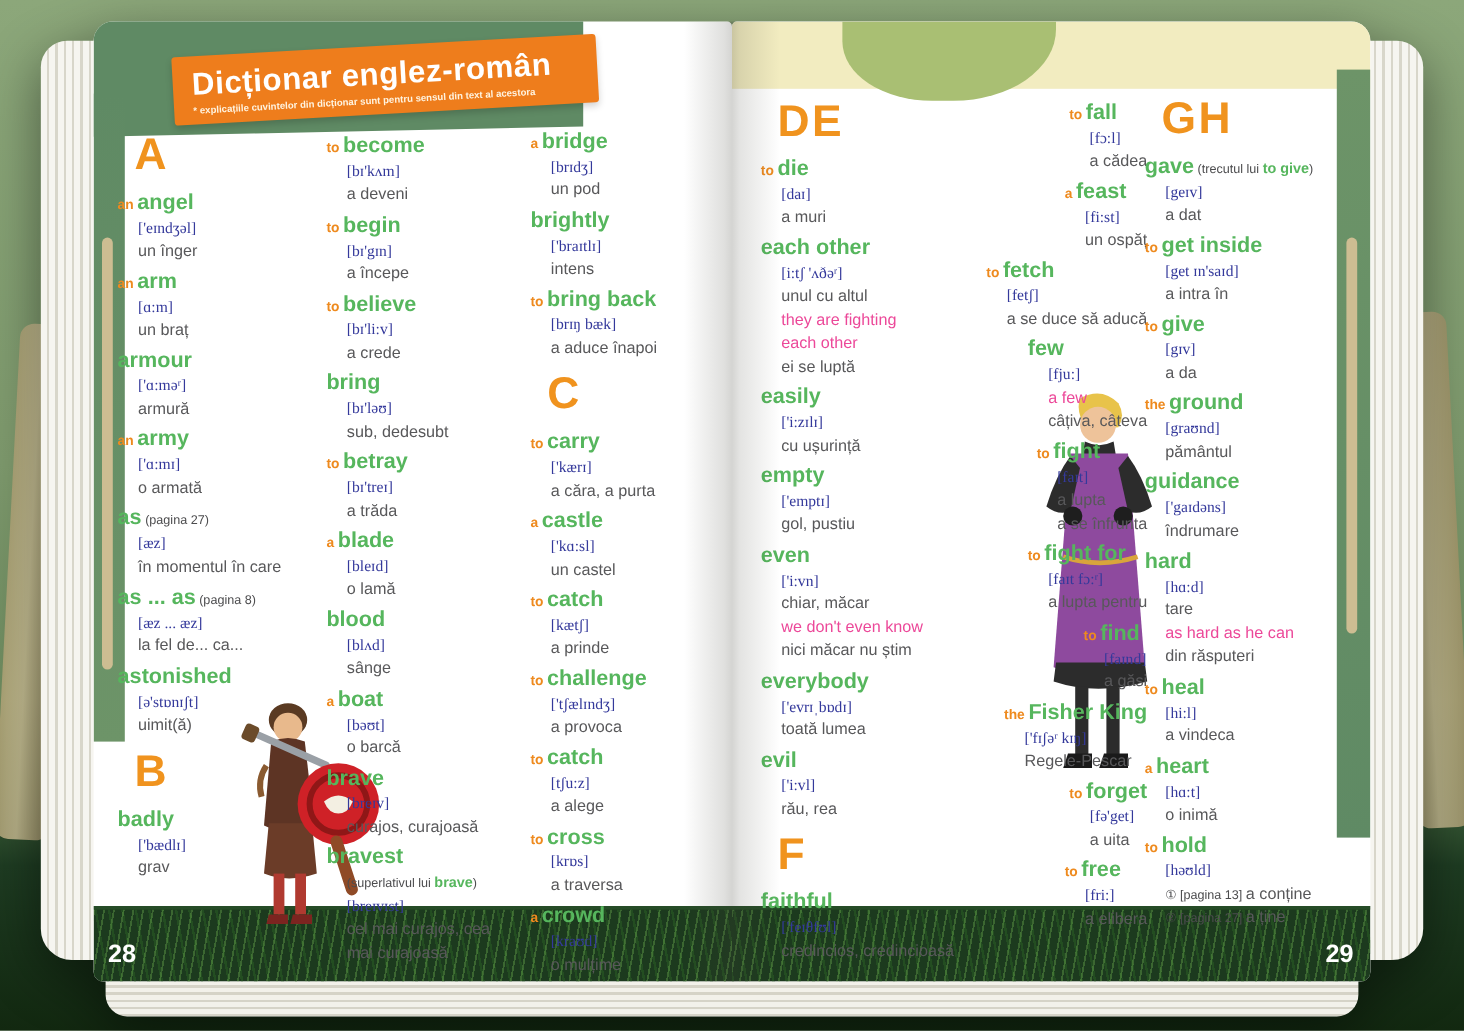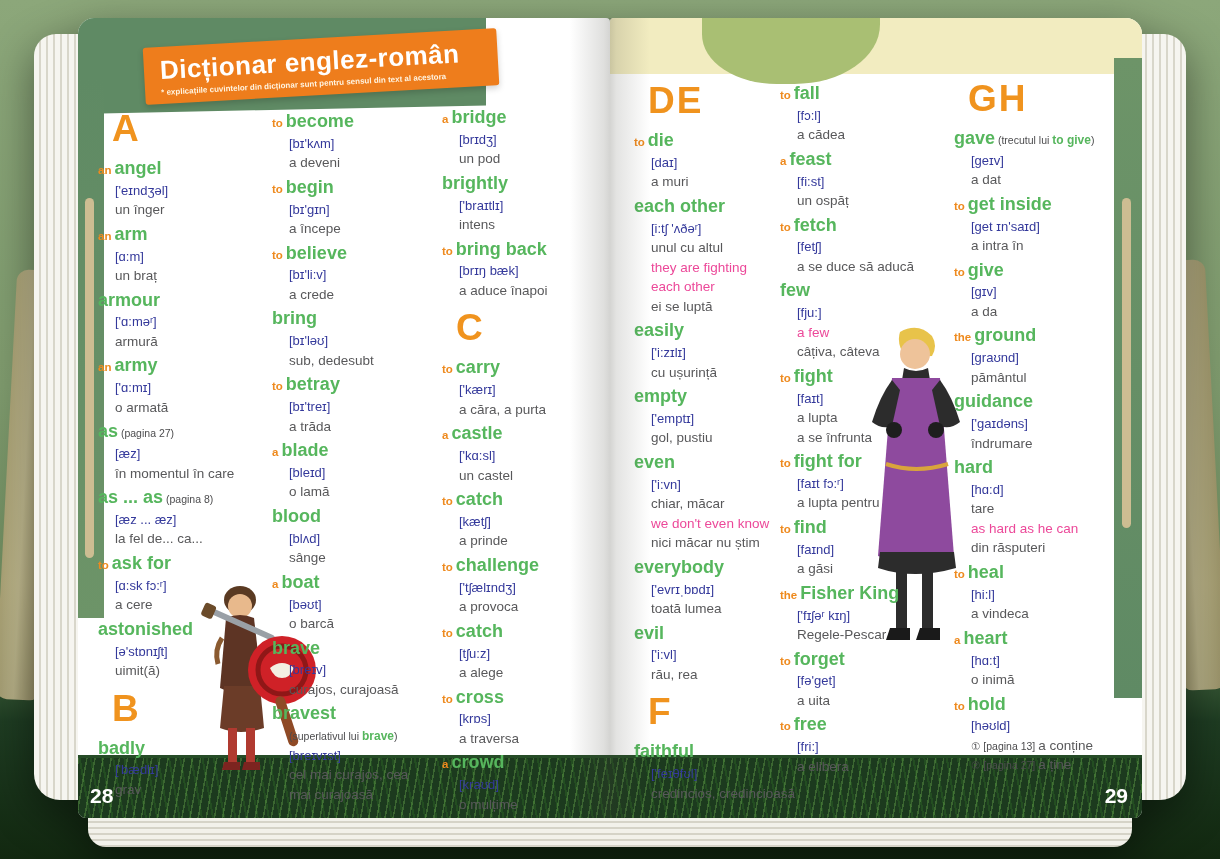--- a/index.html
+++ b/index.html
@@ -40,31 +40,31 @@
     transform:rotate(-3.2deg);padding:10px 16px 7px 16px;border-radius:3px;
     box-shadow:0 3px 6px rgba(0,0,0,.18);}
   #banner .t{color:#ffffff;font-size:26px;font-weight:bold;letter-spacing:.5px;line-height:1;white-space:nowrap;}
   #banner .s{color:#fff3df;font-size:8px;font-weight:bold;margin-top:5px;white-space:nowrap;}
   
   .col{position:absolute;display:flex;flex-direction:column;gap:6px;z-index:4;width:176px;}
   #lp-col0{left:20px;top:88px;}
   #lp-col1{left:194px;top:94px;}
   #lp-col2{left:364px;top:90px;width:164px;}
   #rp-col0{left:24px;top:60px;}
-  #rp-col1{left:170px;top:66px;}
+  #rp-col1{left:170px;top:66px;align-items:flex-end;}
   #rp-col2{left:344px;top:58px;width:184px;}
   .letter{color:#f0931e;font-size:37px;font-weight:800;line-height:1;margin:4px 0 6px 14px;letter-spacing:2px;}
   .entry{padding-left:17px;}
   .head{text-indent:-17px;line-height:1.1;margin-bottom:1px;}
   .line{line-height:1.22;}
   .seg-o{color:#ee8a1e;font-weight:bold;font-size:11.5px;margin-right:3px;}
   .seg-g{color:#56b65d;font-weight:bold;font-size:18px;}
   .seg-ge{color:#56b65d;font-weight:bold;font-size:12px;}
   .seg-n{color:#4c4c4e;font-size:10.5px;margin-top:37px;}
-  .seg-p{color:#34399b;font-family:Liberation Sans, sans-serif;font-size:13px;}
+  .seg-p{color:#34399b;font-family:Liberation Serif, serif;font-size:13px;}
   .seg-t{color:#58585a;font-size:13.5px;}
   .seg-e{color:#ec4899;font-size:13.5px;}
   .illu{position:absolute;z-index:3;}
   #illu-knight{left:100px;top:560px;}
   #illu-king{left:242px;top:308px;}
 </style>
 </head>
 <body>
 
 <div id="bg-trunk-l" class="bg-trunk"></div>
@@ -106,25 +106,20 @@
         </div>
         <div class="entry">
           <div class="head"><span class="seg-g">as</span><span class="seg-n"> (pagina 27)</span></div>
           <div class="line"><span class="seg-p">[æz]</span></div>
           <div class="line"><span class="seg-t">în momentul în care</span></div>
         </div>
         <div class="entry">
           <div class="head"><span class="seg-g">as ... as</span><span class="seg-n"> (pagina 8)</span></div>
           <div class="line"><span class="seg-p">[æz ... æz]</span></div>
           <div class="line"><span class="seg-t">la fel de... ca...</span></div>
-        </div>
-        <div class="entry">
-          <div class="head"><span class="seg-o">to</span><span class="seg-g">ask for</span></div>
-          <div class="line"><span class="seg-p">[ɑ:sk fɔ:ʳ]</span></div>
-          <div class="line"><span class="seg-t">a cere</span></div>
         </div>
         <div class="entry">
           <div class="head"><span class="seg-g">astonished</span></div>
           <div class="line"><span class="seg-p">[ə'stɒnɪʃt]</span></div>
           <div class="line"><span class="seg-t">uimit(ă)</span></div>
         </div>
         <div class="letter">B</div>
         <div class="entry">
           <div class="head"><span class="seg-g">badly</span></div>
           <div class="line"><span class="seg-p">['bædlɪ]</span></div>

